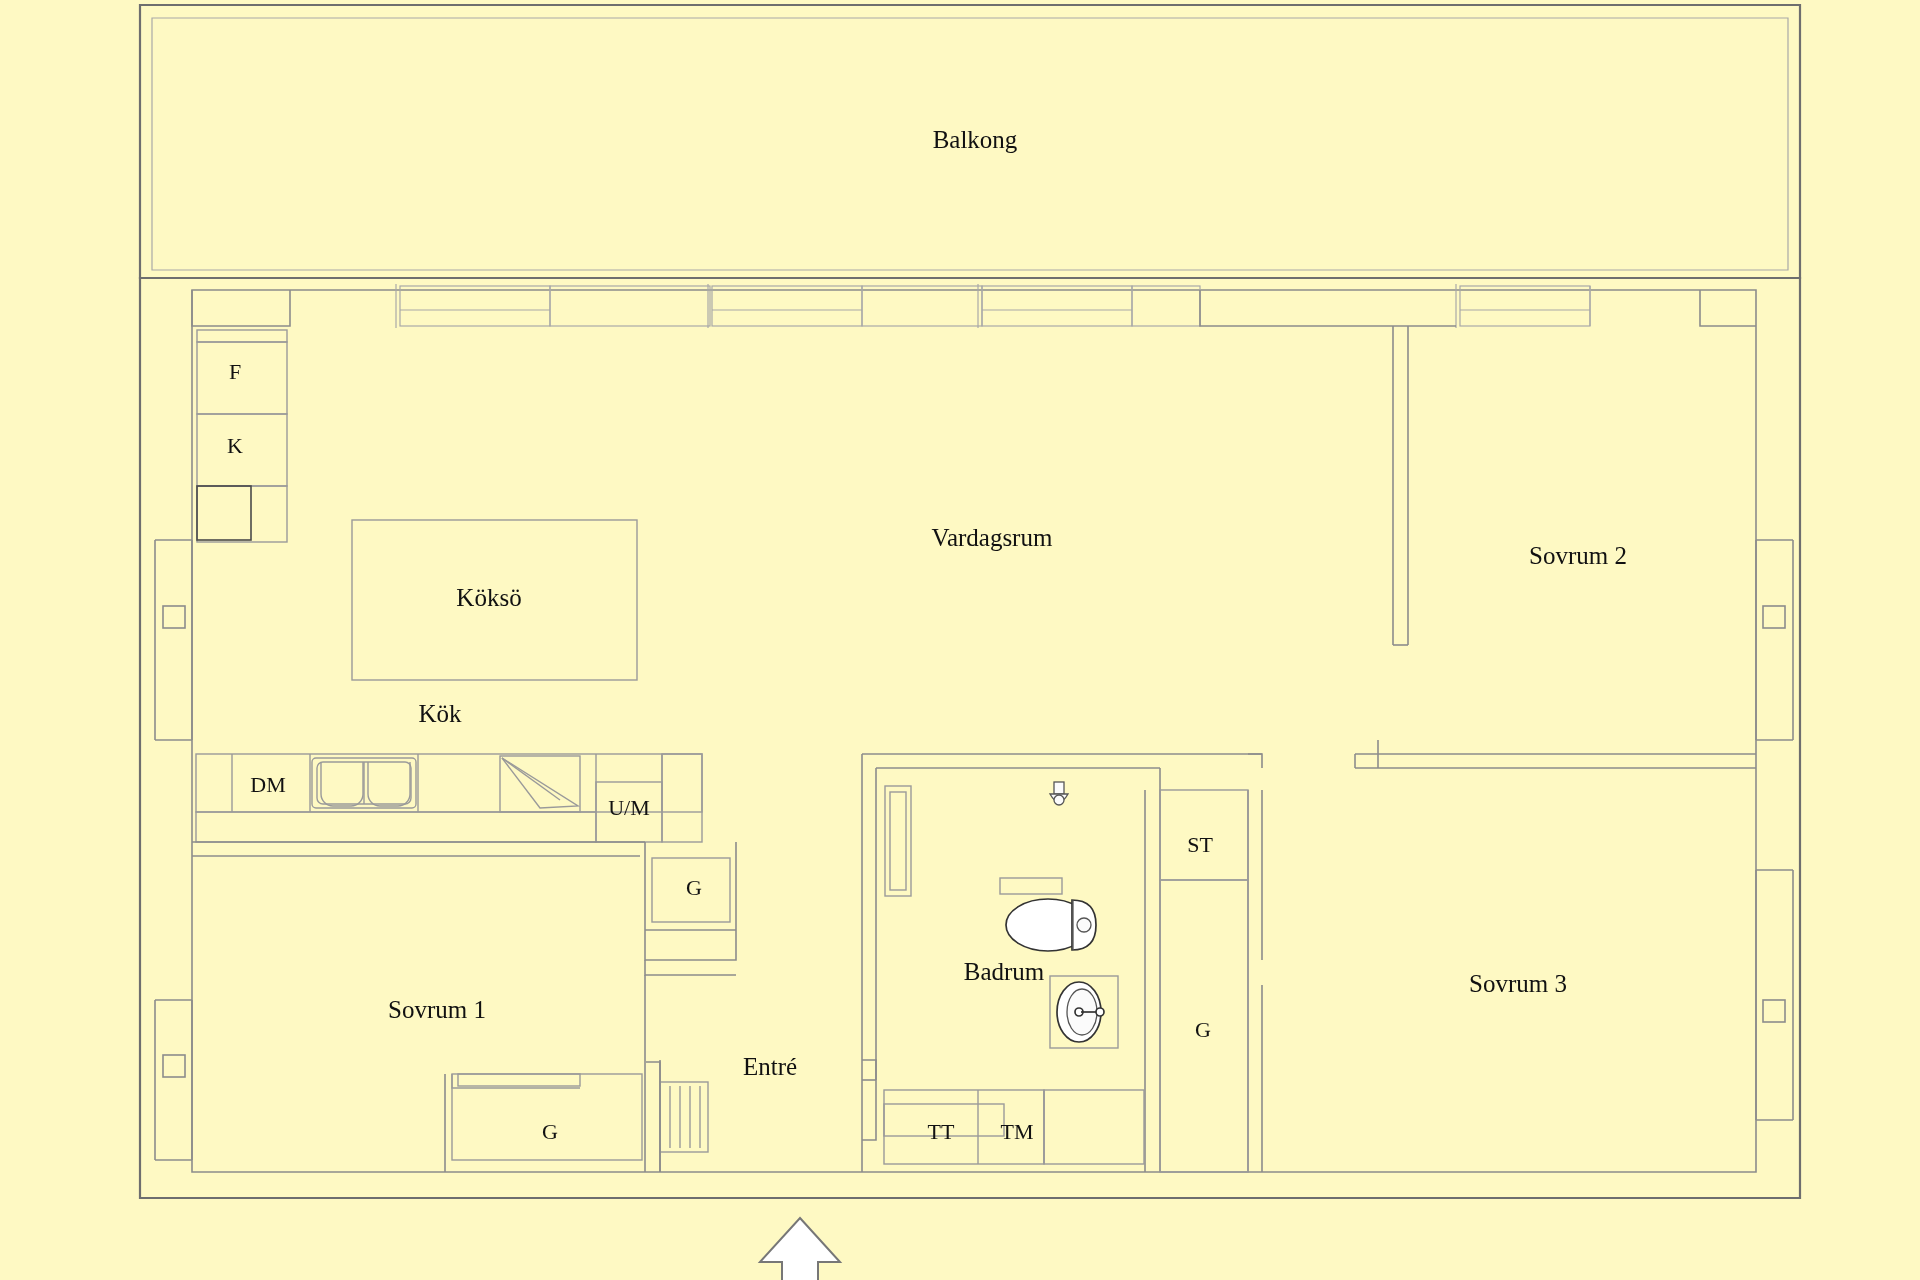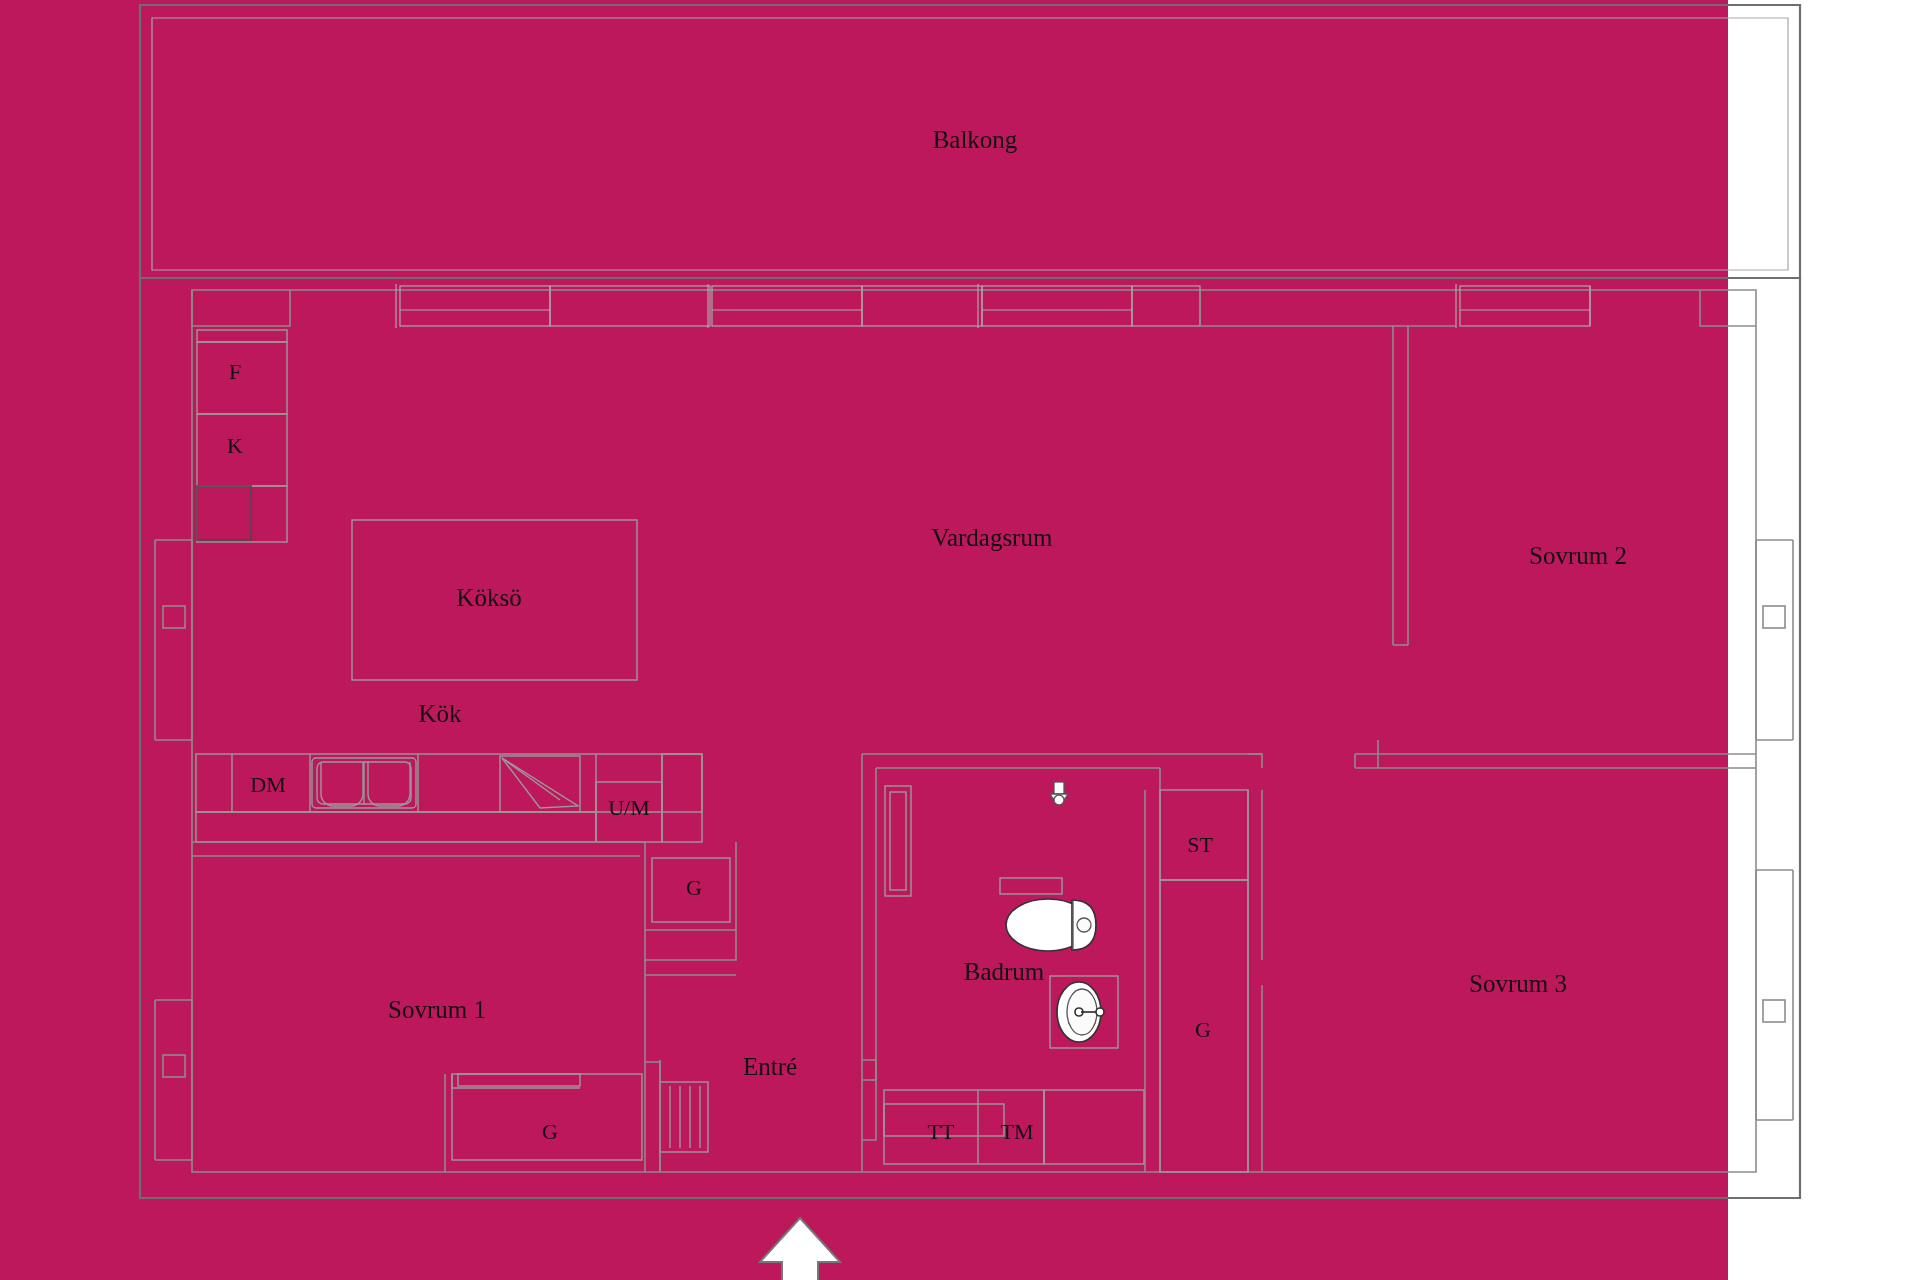--- a/index.html
+++ b/index.html
@@ -7,23 +7,23 @@
     margin: 0;
     padding: 0;
     background: #ffffff;
     width: 1920px;
     height: 1280px;
     overflow: hidden;
     font-family: "Liberation Serif", serif;
   }
   #plan-root {
     position: relative;
-    width: 1728px;
+    width: 1920px;
     height: 1280px;
-    background: #be185d;
+    background: #fef9c3;
   }
   svg#floorplan {
     position: absolute;
     top: 0; left: 0;
     width: 1920px;
     height: 1280px;
     display: block;
   }
   .wall-outer { fill: none; stroke: #6e6e6e; stroke-width: 2.2; }
   .wall-thin  { fill: none; stroke: #8c8c8c; stroke-width: 1.6; }

